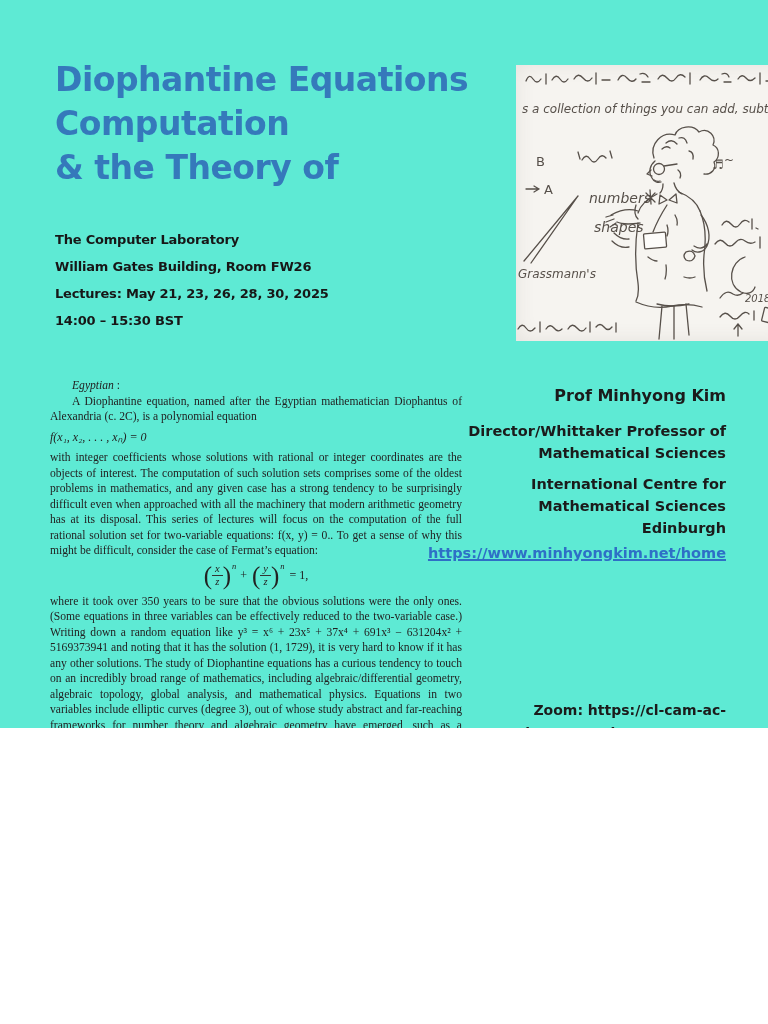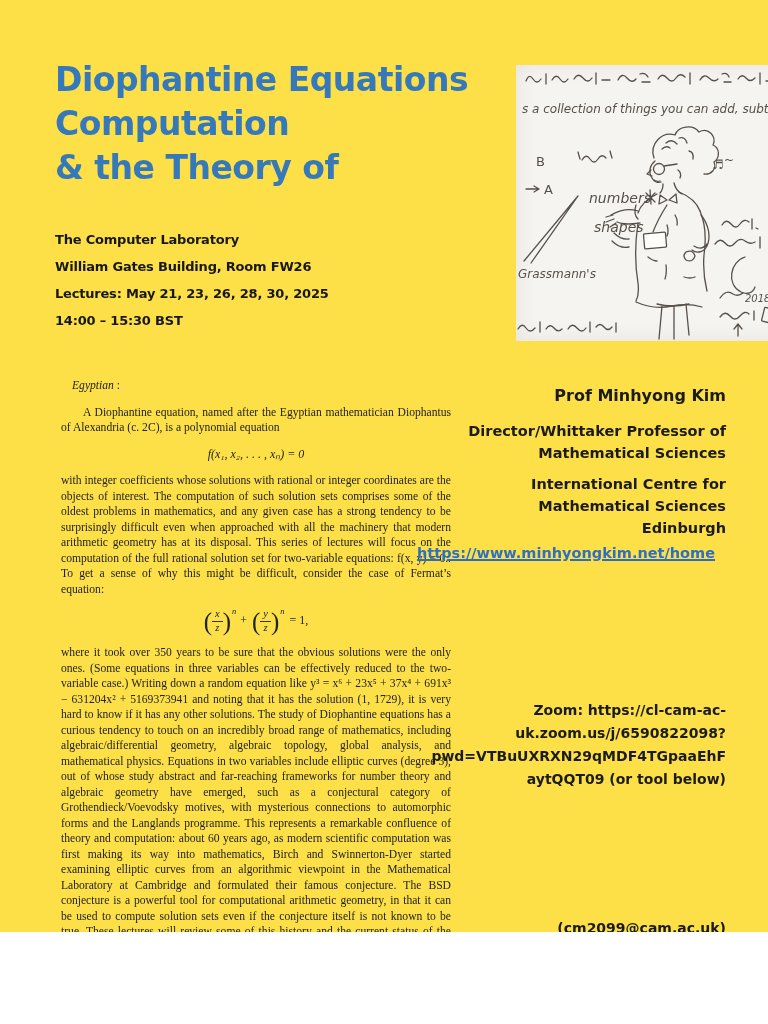--- a/index.html
+++ b/index.html
@@ -1,16 +1,16 @@
 <!DOCTYPE html>
 <html><head>
 <meta charset="utf-8">
 <style>
   html,body{margin:0;padding:0;background:#ffffff;}
-  .page{position:relative;width:768px;height:932px;background:#fde047;overflow:hidden;
+  .page{position:relative;width:768px;height:728px;background:#5eead4;overflow:hidden;
         font-family:"Liberation Sans", sans-serif;}
 
   
   .title{position:absolute;left:55px;top:58px;width:440px;
          font-family:"DejaVu Sans", sans-serif;font-weight:bold;
          font-size:33px;line-height:44px;letter-spacing:-0.5px;color:#3579bb;}
 
   
   .venue{position:absolute;left:55px;top:226px;width:420px;
          font-family:"DejaVu Sans", sans-serif;font-weight:bold;
@@ -20,40 +20,40 @@
   .photo{position:absolute;left:516px;top:65px;width:270px;height:276px;
          background:#f6f4f0;box-shadow:inset 0 0 20px rgba(90,80,70,0.10);}
   .photo svg{display:block;}
 
   
   .abstract{position:absolute;left:50px;top:378px;width:412px;
             font-family:"Liberation Serif", serif;font-size:11.6px;line-height:15.5px;
             text-align:justify;color:#222222;}
   .abs-head{text-indent:22px;}
   .abs-head .it{font-style:italic;}
-  .abstract p{margin:11px;}
+  .abstract p{margin:0;}
   .p-indent{text-indent:22px;}
-  .equation{text-align:center;font-style:italic;margin:5px 0;font-size:12px;}
+  .equation{font-style:italic;margin:5px 0;font-size:12px;}
   .eq2{display:flex;justify-content:center;align-items:center;margin:4px 0 5px;
        font-family:"Liberation Serif", serif;font-style:normal;}
   .eq2 .paren{font-size:25px;font-weight:400;line-height:1;transform:scaleY(1.05);}
   .eq2 .exp{font-style:italic;font-size:8.5px;position:relative;top:-9px;left:1px;}
   .frac{display:inline-flex;flex-direction:column;align-items:center;
         font-style:italic;font-size:10.5px;line-height:1.2;}
   .frac .fnum{border-bottom:1px solid #333;padding:0 3px;}
   .eq2 .op{margin:0 5px;font-size:12px;}
   .eq2 .rhs{margin-left:6px;font-size:12px;}
 
   
   .rblock{position:absolute;right:42px;width:320px;text-align:right;
           font-family:"DejaVu Sans", sans-serif;font-weight:bold;color:#1b1b1b;}
   .speaker-name{top:386px;font-size:16px;}
   .speaker-role{top:420px;font-size:14.5px;line-height:22px;}
   .speaker-affil{top:473px;font-size:14.5px;line-height:22px;}
-  .homepage{top:545px;font-size:14.5px;text-align:center;}
+  .homepage{top:545px;font-size:14.5px;}
   .homepage a{color:#2e6fc6;text-decoration:underline;text-decoration-thickness:1.5px;cursor:pointer;}
   .zoom-details{top:699px;font-size:14px;line-height:23px;cursor:pointer;}
   .contact{top:917px;font-size:14px;line-height:23px;}
 </style>
 </head>
 <body>
 
 <div class="page">
 
   <div class="title">

